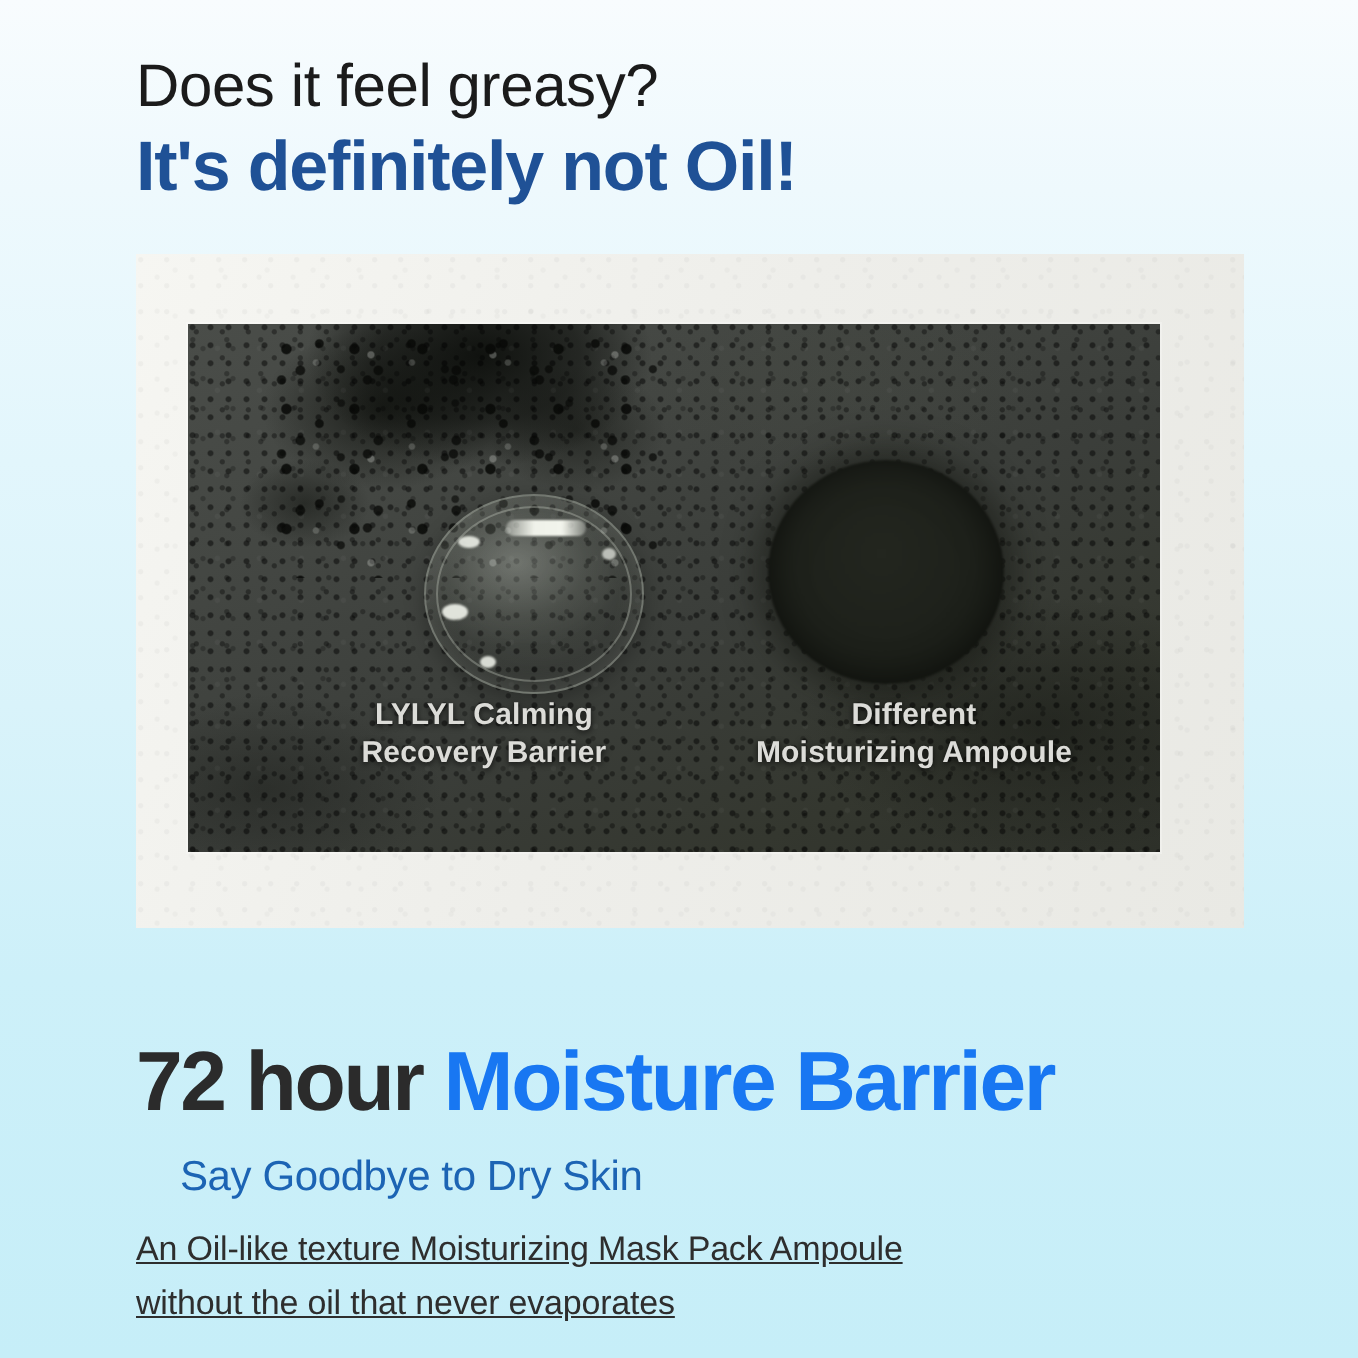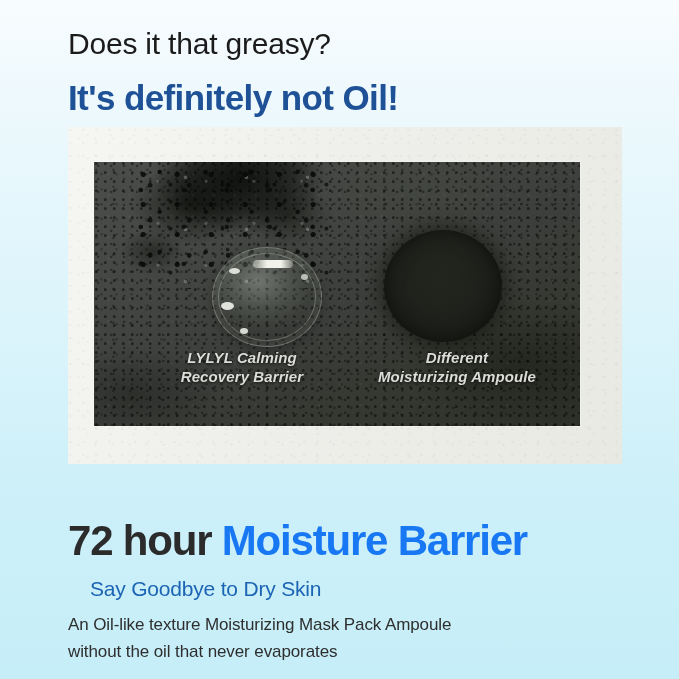--- a/index.html
+++ b/index.html
@@ -38,21 +38,21 @@
   }
   .headline-question {
     font-size: 30px;
     line-height: 36px;
     font-weight: 400;
     color: #1b1b1b;
     letter-spacing: -0.2px;
     white-space: nowrap;
   }
   .headline-answer {
-    margin-top: 15px;
+    margin-top: 1px;
     font-size: 35px;
     line-height: 42px;
     font-weight: 700;
     color: #1f5196;
     letter-spacing: -0.6px;
     white-space: nowrap;
   }
 
   
   .photo-card {
@@ -80,21 +80,20 @@
 
   .photo-panel {
     position: absolute;
     left: 26px;
     top: 35px;
     width: 486px;
     height: 264px;
     overflow: hidden;
     background: #3c3f3c;
     box-shadow: 0 0 0 1px rgba(255,255,255,0.28);
-    font-style: italic;
   }
   
   .panel-base {
     position: absolute;
     inset: 0;
     background:
       linear-gradient(155deg,
         #4a4d49 0%,
         #444743 26%,
         #3b3e3a 55%,
@@ -248,30 +247,31 @@
     letter-spacing: -0.2px;
     white-space: nowrap;
   }
   .body-copy {
     margin-top: 9px;
     font-size: 17px;
     line-height: 27px;
     font-weight: 400;
     color: #2e2e2e;
     letter-spacing: -0.1px;
+    text-decoration: underline;
   }
   .body-copy span { display: block; white-space: nowrap; }
 </style>
 </head>
 <body>
 
 <div class="poster">
 
   <div class="headline-block">
-    <div class="headline-question">Does it that greasy?</div>
+    <div class="headline-question">Does it feel greasy?</div>
     <div class="headline-answer">It's definitely not Oil!</div>
   </div>
 
   <div class="photo-card">
     <div class="photo-panel">
       <div class="panel-base"></div>
       <div class="panel-clouds"></div>
       <div class="panel-grain"></div>
       <div class="panel-flecks"></div>
 

